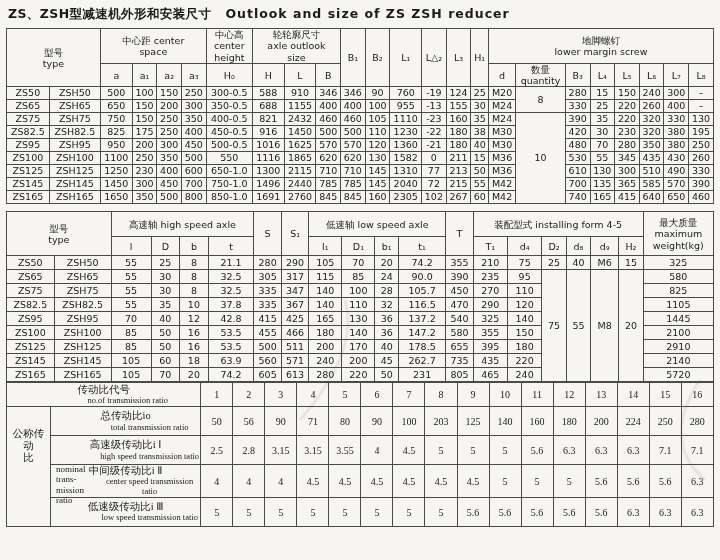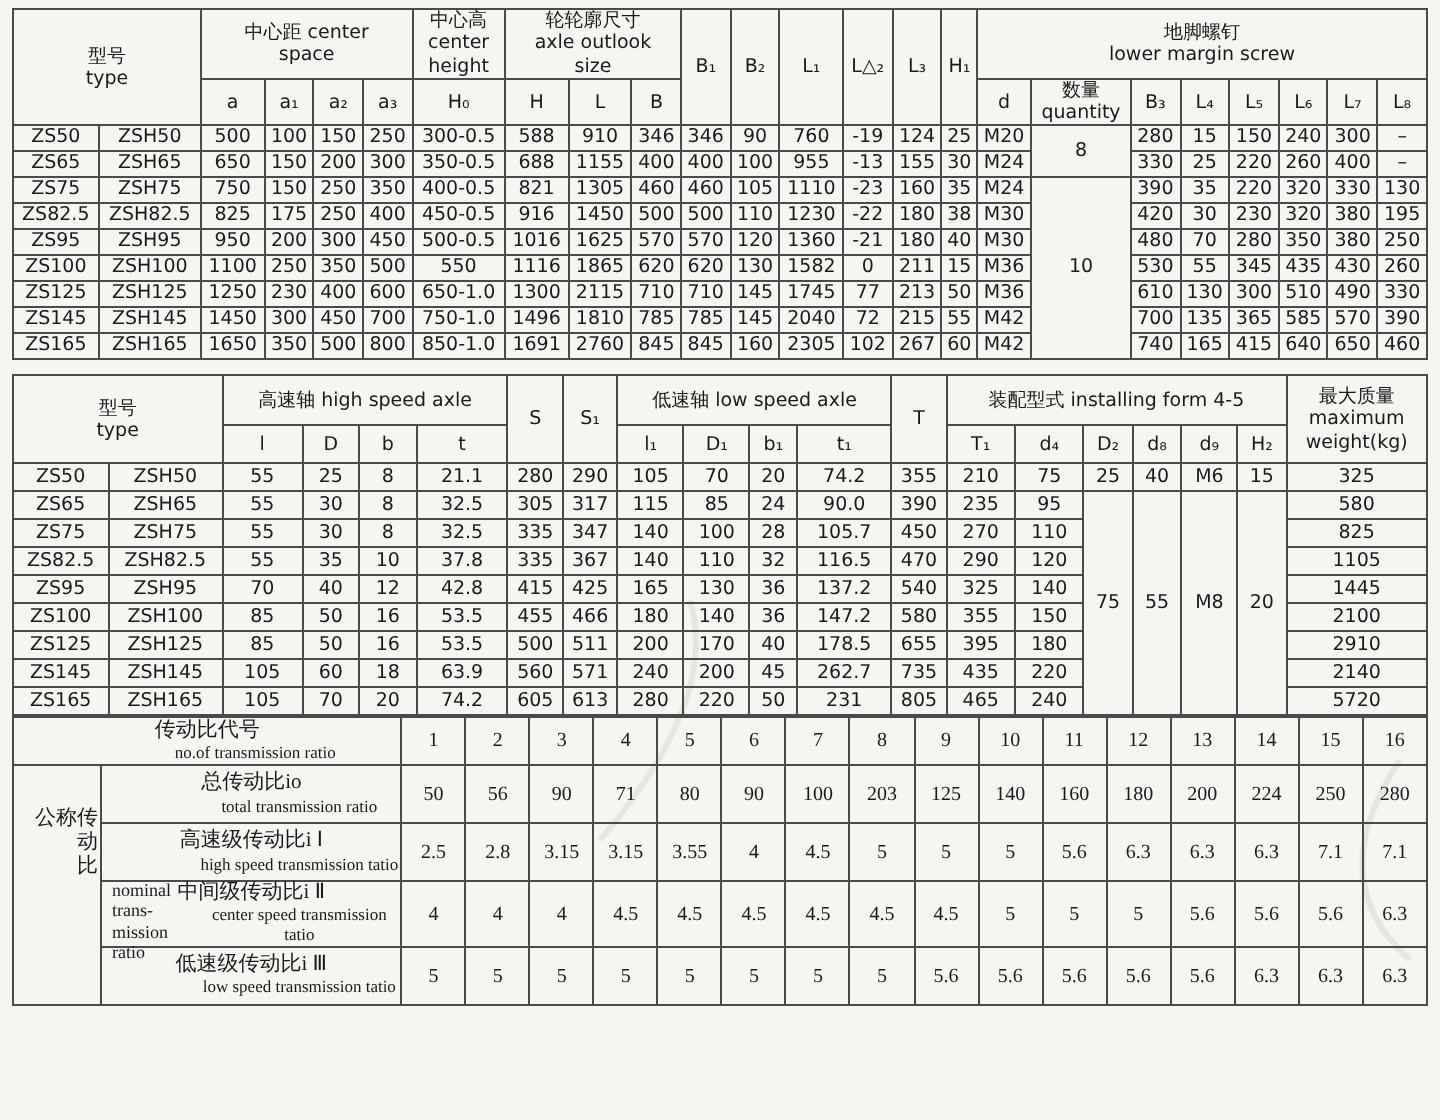--- a/index.html
+++ b/index.html
@@ -24,34 +24,37 @@
   .t2 thead tr.h2 th{height:18px;}
   .title2{margin-top:14px;}
   .t3{table-layout:fixed;font-family:Liberation Serif, serif;}
   .t3 td,.t3 th{white-space:normal;}
   .t3 .num{font-size:10px;}
   .t3 tbody td.val{font-size:10px;}
   .t3 tbody tr{height:29px;}
   .t3 thead tr{height:24px;}
   .zh{font-size:10.5px;line-height:1.15;white-space:pre-line;}
   .en2{font-size:8.5px;line-height:1.15;white-space:pre-line;margin-left:48px;}
-  .group .zh{font-size:10.5px;text-align:right;}
+  .group .zh{font-size:10.5px;}
   .group .en2{font-size:9px;}
   .artifact{position:absolute;top:0;left:0;z-index:0;pointer-events:none;}
 </style>
 </head>
 <body>
 
 <svg class="artifact" width="720" height="560" viewBox="0 0 720 560">
   <path d="M300 420 Q 360 350 345 300" stroke="#e7e5e0" stroke-width="3" fill="none"></path>
   <path d="M700 380 Q 660 440 705 480" stroke="#e7e5e0" stroke-width="3" fill="none"></path>
 </svg>
 
 <div id="page">
 
+  <div class="title">
+    <span>ZS、ZSH型减速机外形和安装尺寸</span><span class="en">Outlook and size of ZS ZSH reducer</span>
+  </div>
 
   <table class="t1">
     <thead>
       <tr class="h1">
         <th rowspan="2" colspan="2">型号
 type</th>
         <th colspan="4">中心距 center
 space</th>
         <th>中心高
 center
@@ -142,21 +145,21 @@
         </tr>
         <tr>
           <td>ZS75</td>
           <td>ZSH75</td>
           <td>750</td>
           <td>150</td>
           <td>250</td>
           <td>350</td>
           <td>400-0.5</td>
           <td>821</td>
-          <td>1305</td>
+          <td>2432</td>
           <td>460</td>
           <td>460</td>
           <td>105</td>
           <td>1110</td>
           <td>-23</td>
           <td>160</td>
           <td>35</td>
           <td>M24</td>
           <td rowspan="7">10</td>
           <td>390</td>
@@ -247,42 +250,42 @@
           <td>1250</td>
           <td>230</td>
           <td>400</td>
           <td>600</td>
           <td>650-1.0</td>
           <td>1300</td>
           <td>2115</td>
           <td>710</td>
           <td>710</td>
           <td>145</td>
-          <td>1745</td>
+          <td>1310</td>
           <td>77</td>
           <td>213</td>
           <td>50</td>
           <td>M36</td>
           <td>610</td>
           <td>130</td>
           <td>300</td>
           <td>510</td>
           <td>490</td>
           <td>330</td>
         </tr>
         <tr>
           <td>ZS145</td>
           <td>ZSH145</td>
           <td>1450</td>
           <td>300</td>
           <td>450</td>
           <td>700</td>
           <td>750-1.0</td>
           <td>1496</td>
-          <td>1810</td>
+          <td>2440</td>
           <td>785</td>
           <td>785</td>
           <td>145</td>
           <td>2040</td>
           <td>72</td>
           <td>215</td>
           <td>55</td>
           <td>M42</td>
           <td>700</td>
           <td>135</td>

